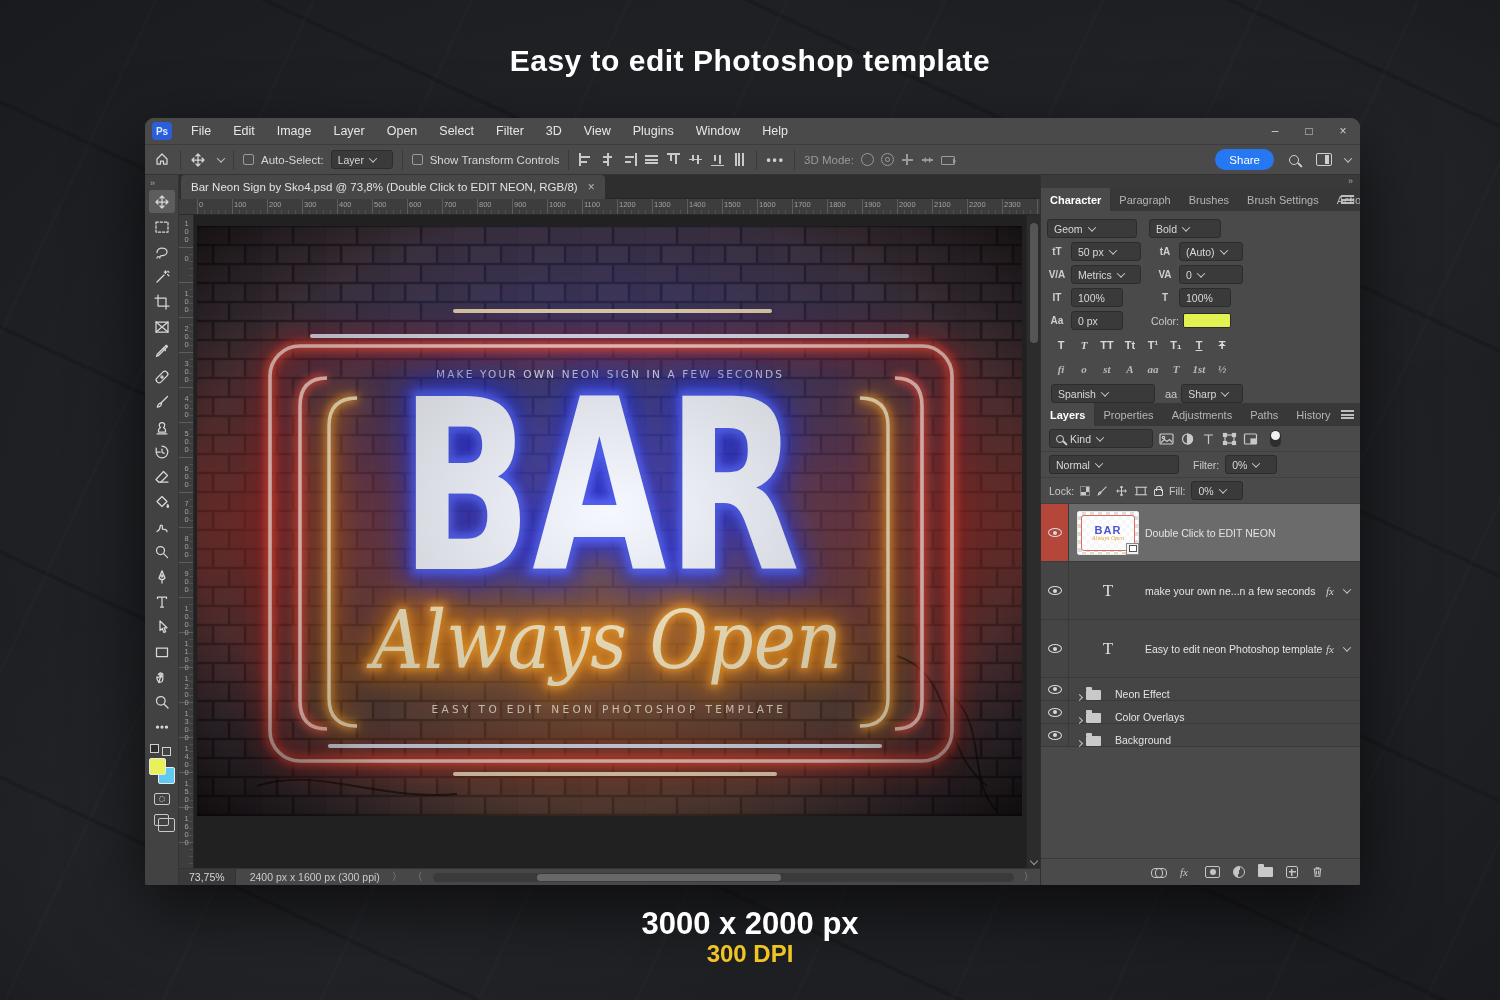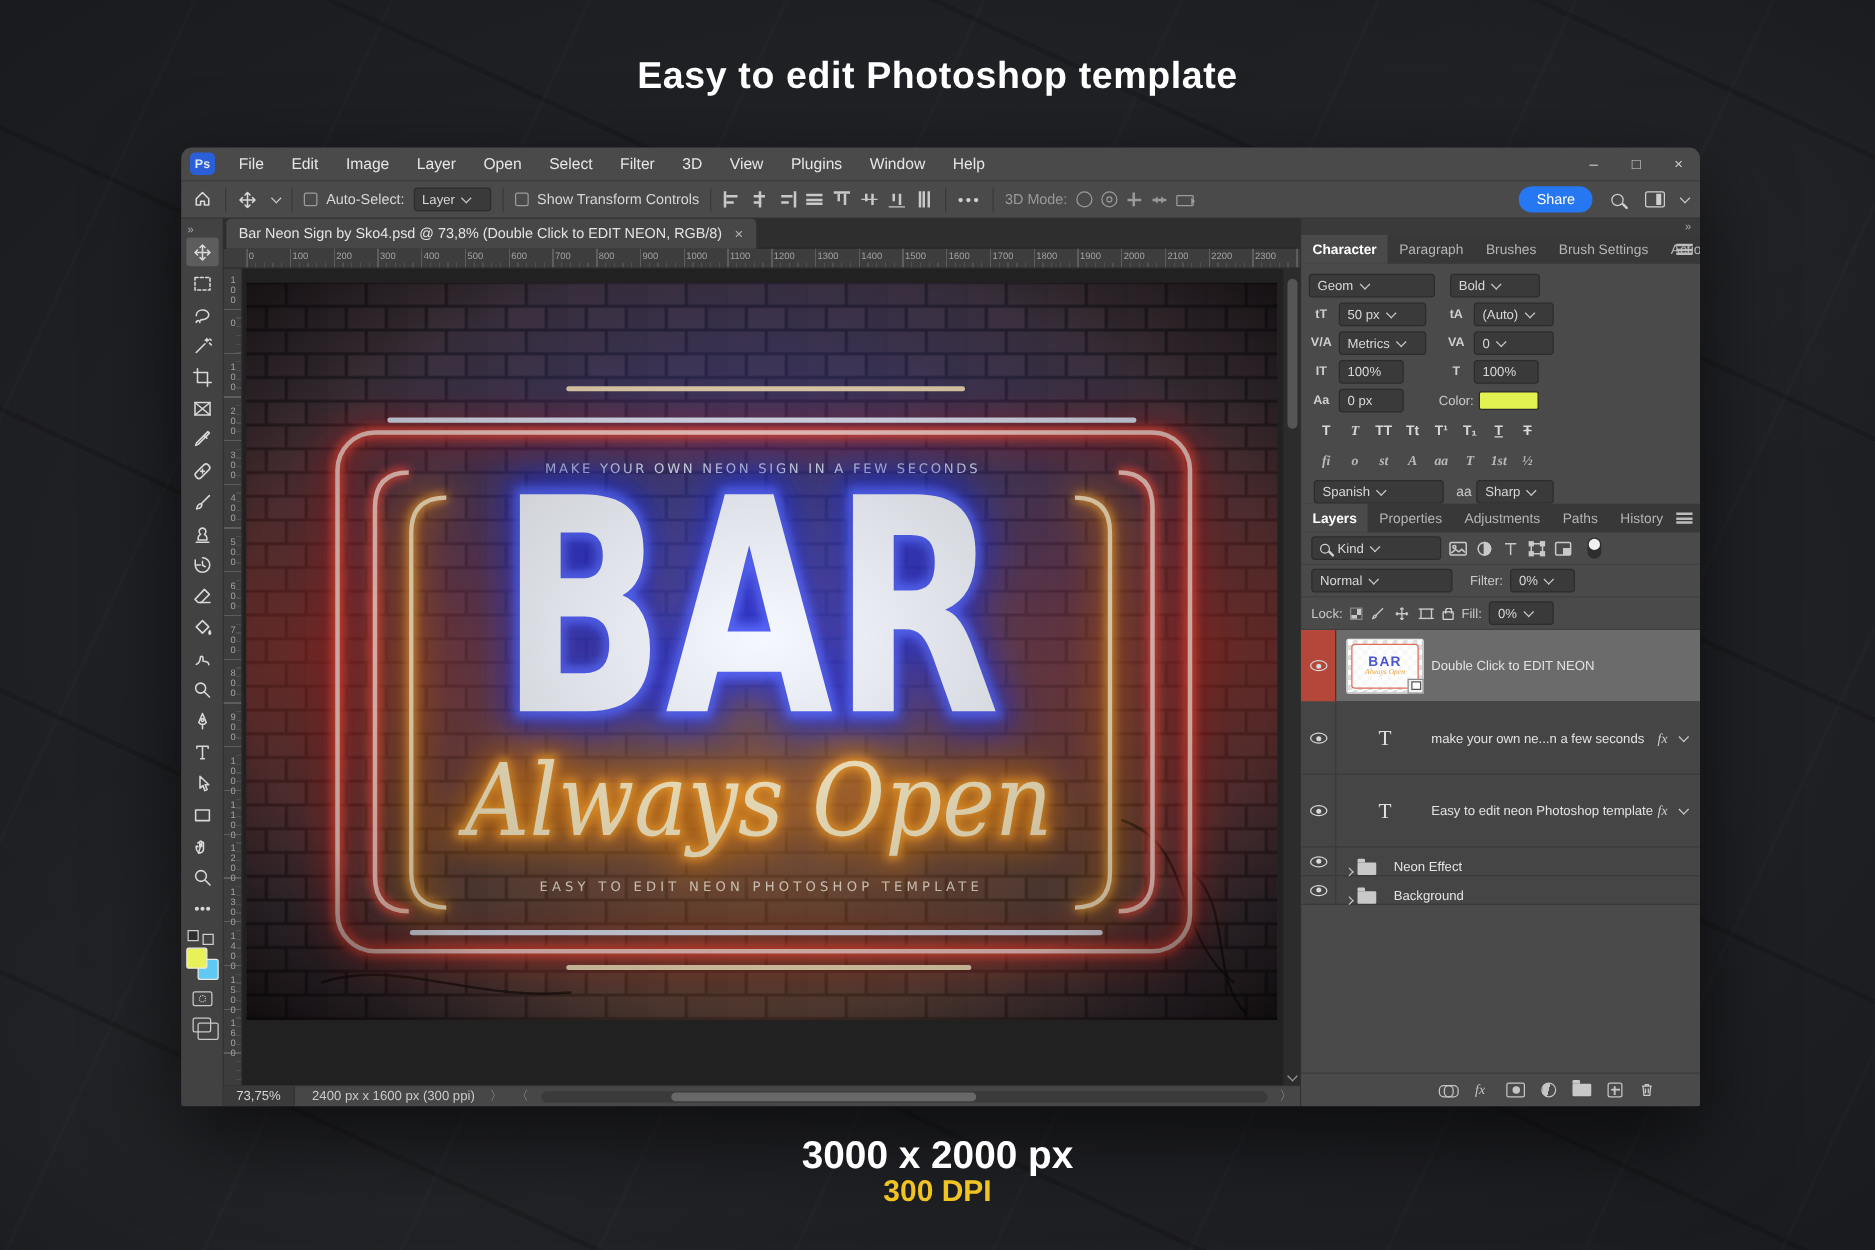--- a/index.html
+++ b/index.html
@@ -631,21 +631,21 @@
       <div class="ptabs" id="char-tabs">
         <span class="ptab active">Character</span>
           <span class="ptab">Paragraph</span>
           <span class="ptab">Brushes</span>
           <span class="ptab">Brush Settings</span>
           <span class="ptab">Actions</span>
           <span class="hamb"></span>
       </div>
       <div class="char-body">
         <div class="crow">
-          <span class="fld" style="width:101px">
+          <span class="fld" style="width:90px">
             <span>Geom</span>
               <span class="chev"></span>
           </span>
           <span class="fld" style="width:72px;margin-left:8px">
             <span>Bold</span>
               <span class="chev"></span>
           </span>
         </div>
         <div class="crow">
           <span class="cico">tT</span>
@@ -760,21 +760,21 @@
               <rect x="1.5" y="9.5" width="3" height="3" fill="#c9c9c9"></rect>
               <rect x="10.5" y="9.5" width="3" height="3" fill="#c9c9c9"></rect>
             </svg>
           <svg class="ficon-svg" viewBox="0 0 15 14">
               <rect x="1.5" y="2" width="12" height="10" rx="1"></rect>
               <rect x="8" y="7" width="5" height="4.5" fill="#c9c9c9"></rect>
             </svg>
           <span class="toggle" style="margin-left:6px"></span>
         </div>
         <div class="lrow">
-          <span class="fld" style="width:113px">
+          <span class="fld" style="width:130px">
             <span>Normal</span>
               <span class="chev"></span>
           </span>
           <span style="margin-left:8px">Filter:</span>
           <span class="fld" style="width:52px">
             <span>0%</span>
               <span class="chev"></span>
           </span>
         </div>
         <div class="lrow">
@@ -836,20 +836,28 @@
               <span class="gchev"></span>
               <span class="folder"></span>
               <span class="lname">Neon Effect</span>
             </div>
             <div class="layer-row small">
               <div class="eyecol" style="align-self:stretch">
                 <span class="eye"></span>
               </div>
               <span class="gchev"></span>
               <span class="folder"></span>
+              <span class="lname">Color Overlays</span>
+            </div>
+            <div class="layer-row small">
+              <div class="eyecol" style="align-self:stretch">
+                <span class="eye"></span>
+              </div>
+              <span class="gchev"></span>
+              <span class="folder"></span>
               <span class="lname">Background</span>
             </div>
           </div>
       </div>
       <div class="pfooter">
         <span class="f-ico linkico"></span>
         <span class="f-ico fx">fx</span>
         <span class="f-ico maskico"></span>
         <span class="f-ico halfico"></span>
         <span class="f-ico">

